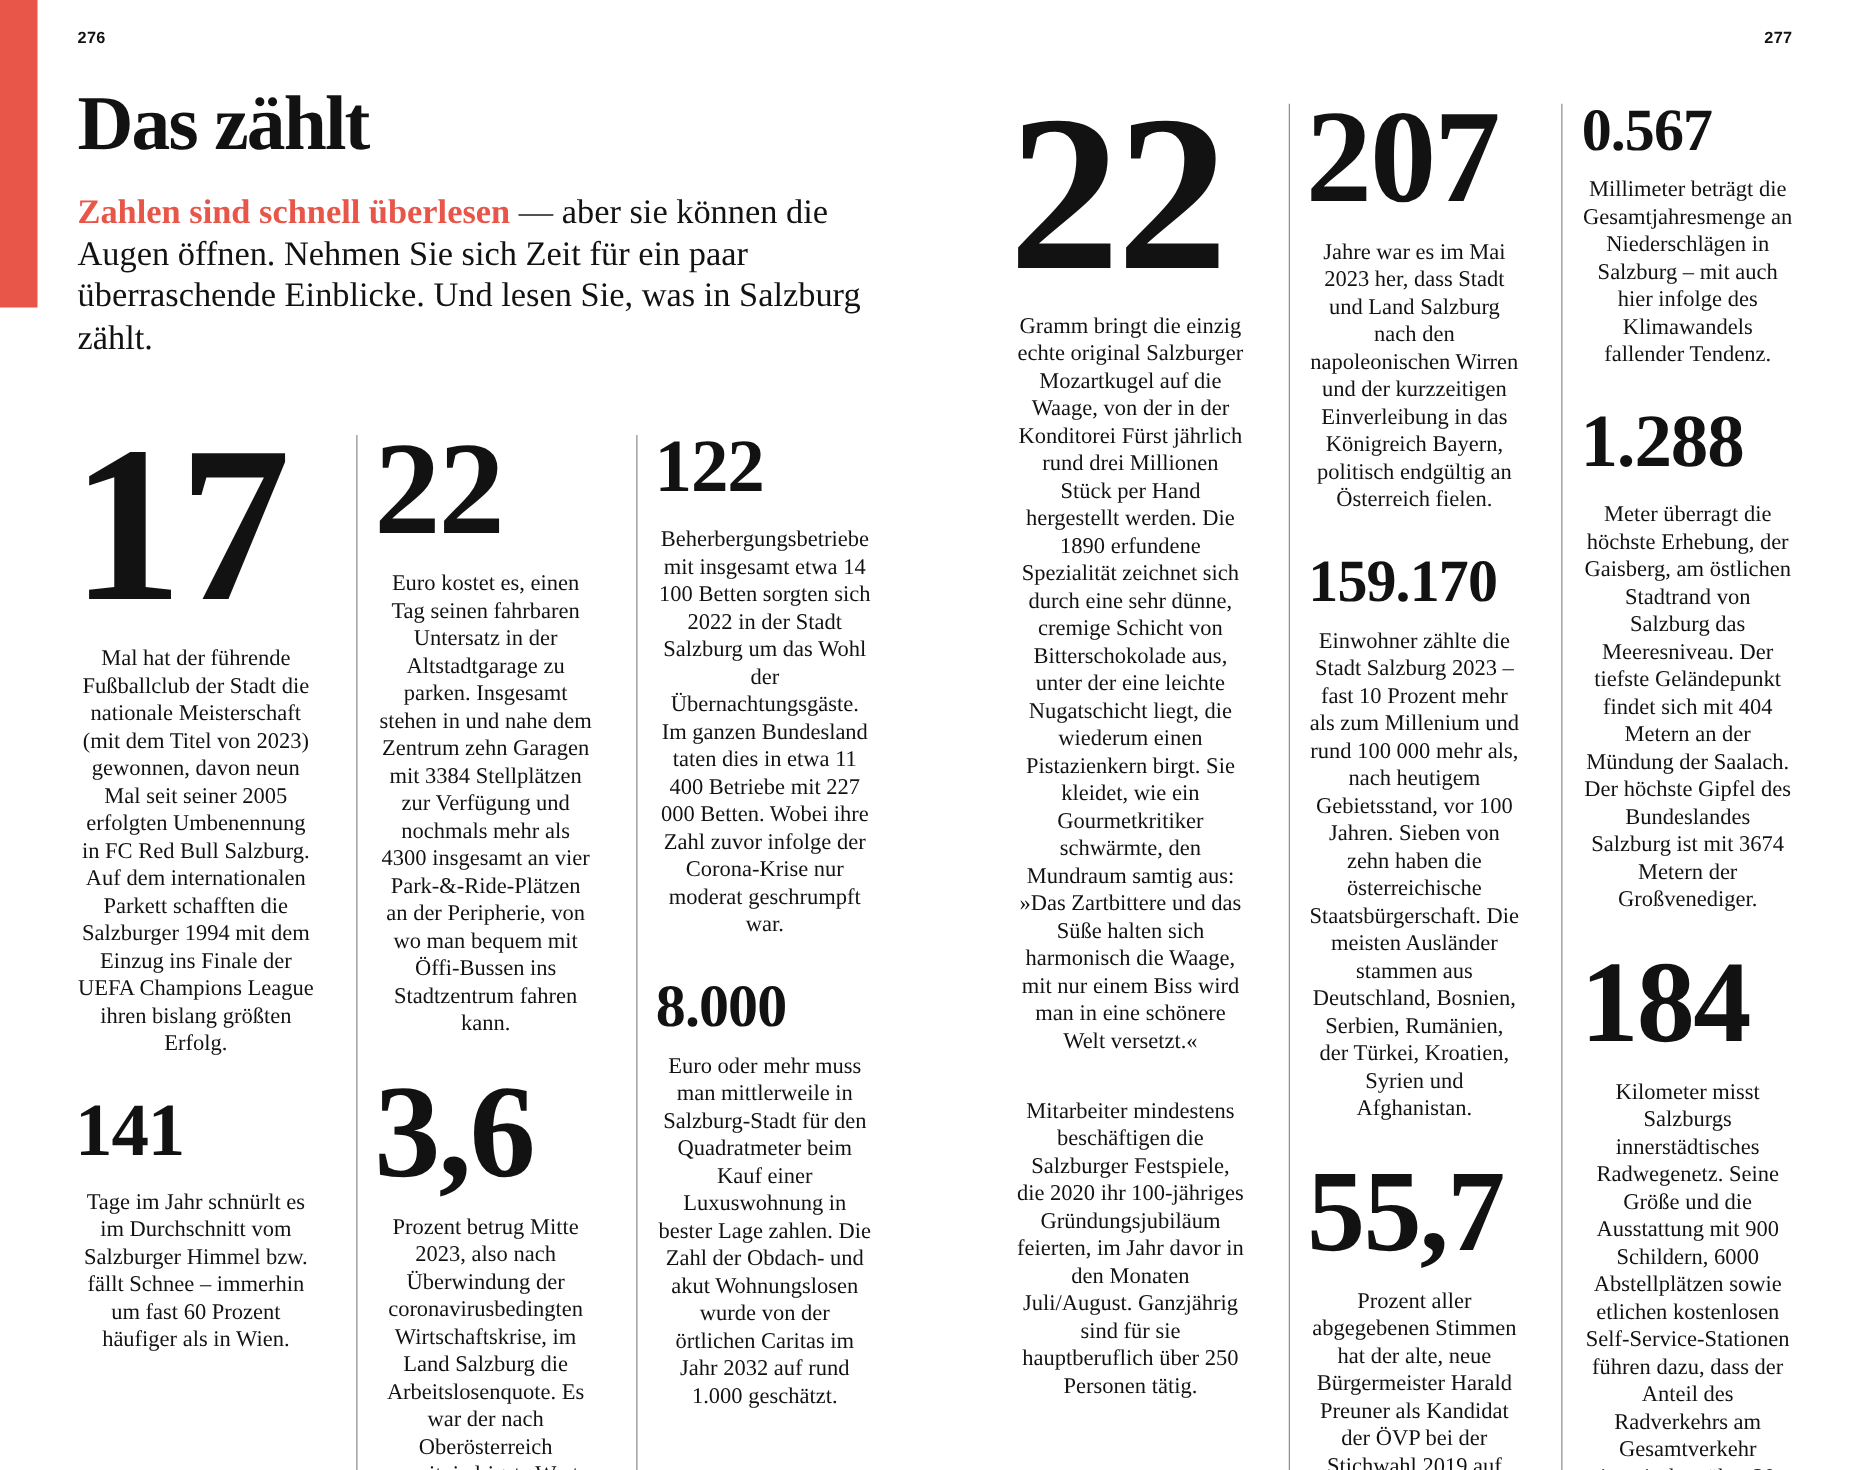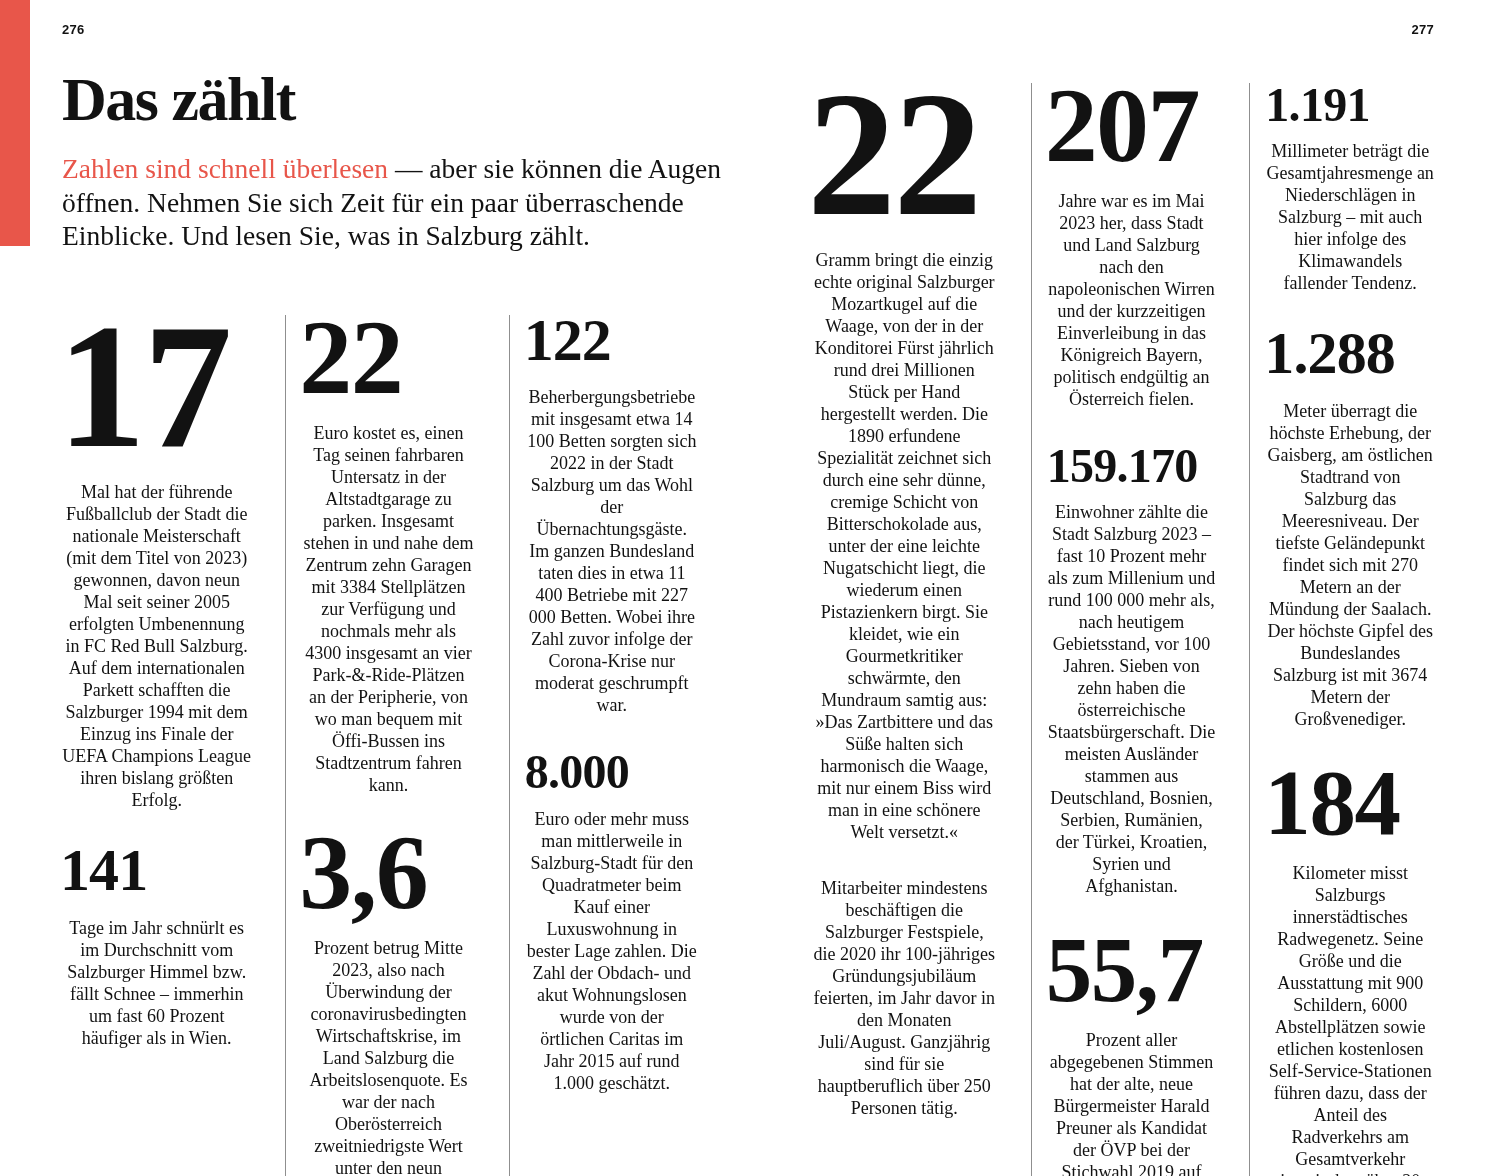--- a/index.html
+++ b/index.html
@@ -32,21 +32,21 @@
   .page-right .pageno{text-align:right;}
   .title{
     font-size:62px;font-weight:bold;
     letter-spacing:-1.5px;line-height:1.05;
     margin-top:30px;
   }
   .intro{
     font-size:27.5px;line-height:1.22;
     margin-top:20px;width:662px;
   }
-  .intro .hl{color:var(--accent);font-weight:normal;}
+  .intro .hl{color:var(--accent);font-weight:bold;}
   .cols{
     display:grid;
     grid-template-columns:1fr 1fr 1fr;
     column-gap:17px;
     align-items:stretch;
     gap:34px;
   }
   .page-left .cols{margin-top:62px;}
   .page-right .cols{margin-top:46px;}
   .col + .col{
@@ -101,21 +101,21 @@
           <p class="para">Prozent betrug Mitte 2023, also nach Überwindung der coronavirusbedingten Wirtschaftskrise, im Land Salzburg die Arbeitslosenquote. Es war der nach Oberösterreich zweitniedrigste Wert unter den neun Bundesländern.</p>
         </div>
       </div>
       <div class="col">
         <div class="item">
           <div class="num md">122</div>
           <p class="para">Beherbergungsbetriebe mit insgesamt etwa 14 100 Betten sorgten sich 2022 in der Stadt Salzburg um das Wohl der Übernachtungsgäste. Im ganzen Bundesland taten dies in etwa 11 400 Betriebe mit 227 000 Betten. Wobei ihre Zahl zuvor infolge der Corona-Krise nur moderat geschrumpft war.</p>
         </div>
         <div class="item">
           <div class="num sm">8.000</div>
-          <p class="para">Euro oder mehr muss man mittlerweile in Salzburg-Stadt für den Quadratmeter beim Kauf einer Luxuswohnung in bester Lage zahlen. Die Zahl der Obdach- und akut Wohnungslosen wurde von der örtlichen Caritas im Jahr 2015 auf rund 1.000 geschätzt.</p>
+          <p class="para">Euro oder mehr muss man mittlerweile in Salzburg-Stadt für den Quadratmeter beim Kauf einer Luxuswohnung in bester Lage zahlen. Die Zahl der Obdach- und akut Wohnungslosen wurde von der örtlichen Caritas im Jahr 2032 auf rund 1.000 geschätzt.</p>
         </div>
       </div>
     </div>
 </div>
 
 <div class="page page-right">
   <div class="pageno">277</div>
   <div class="cols">
       <div class="col">
         <div class="item">
@@ -135,26 +135,26 @@
           <div class="num sm">159.170</div>
           <p class="para">Einwohner zählte die Stadt Salzburg 2023 – fast 10 Prozent mehr als zum Millenium und rund 100 000 mehr als, nach heutigem Gebietsstand, vor 100 Jahren. Sieben von zehn haben die österreichische Staatsbürgerschaft. Die meisten Ausländer stammen aus Deutschland, Bosnien, Serbien, Rumänien, der Türkei, Kroatien, Syrien und Afghanistan.</p>
         </div>
         <div class="item">
           <div class="num lg">55,7</div>
           <p class="para">Prozent aller abgegebenen Stimmen hat der alte, neue Bürgermeister Harald Preuner als Kandidat der ÖVP bei der Stichwahl 2019 auf sich vereint.</p>
         </div>
       </div>
       <div class="col">
         <div class="item">
-          <div class="num sm">1.191</div>
+          <div class="num sm">0.567</div>
           <p class="para">Millimeter beträgt die Gesamtjahresmenge an Niederschlägen in Salzburg – mit auch hier infolge des Klimawandels fallender Tendenz.</p>
         </div>
         <div class="item">
           <div class="num md">1.288</div>
-          <p class="para">Meter überragt die höchste Erhebung, der Gaisberg, am östlichen Stadtrand von Salzburg das Meeresniveau. Der tiefste Geländepunkt findet sich mit 270 Metern an der Mündung der Saalach. Der höchste Gipfel des Bundeslandes Salzburg ist mit 3674 Metern der Großvenediger.</p>
+          <p class="para">Meter überragt die höchste Erhebung, der Gaisberg, am östlichen Stadtrand von Salzburg das Meeresniveau. Der tiefste Geländepunkt findet sich mit 404 Metern an der Mündung der Saalach. Der höchste Gipfel des Bundeslandes Salzburg ist mit 3674 Metern der Großvenediger.</p>
         </div>
         <div class="item">
           <div class="num lg">184</div>
           <p class="para">Kilometer misst Salzburgs innerstädtisches Radwegenetz. Seine Größe und die Ausstattung mit 900 Schildern, 6000 Abstellplätzen sowie etlichen kostenlosen Self-Service-Stationen führen dazu, dass der Anteil des Radverkehrs am Gesamtverkehr inzwischen über 20 Prozent beträgt.</p>
         </div>
       </div>
     </div>
 </div>
 
 </body></html>

